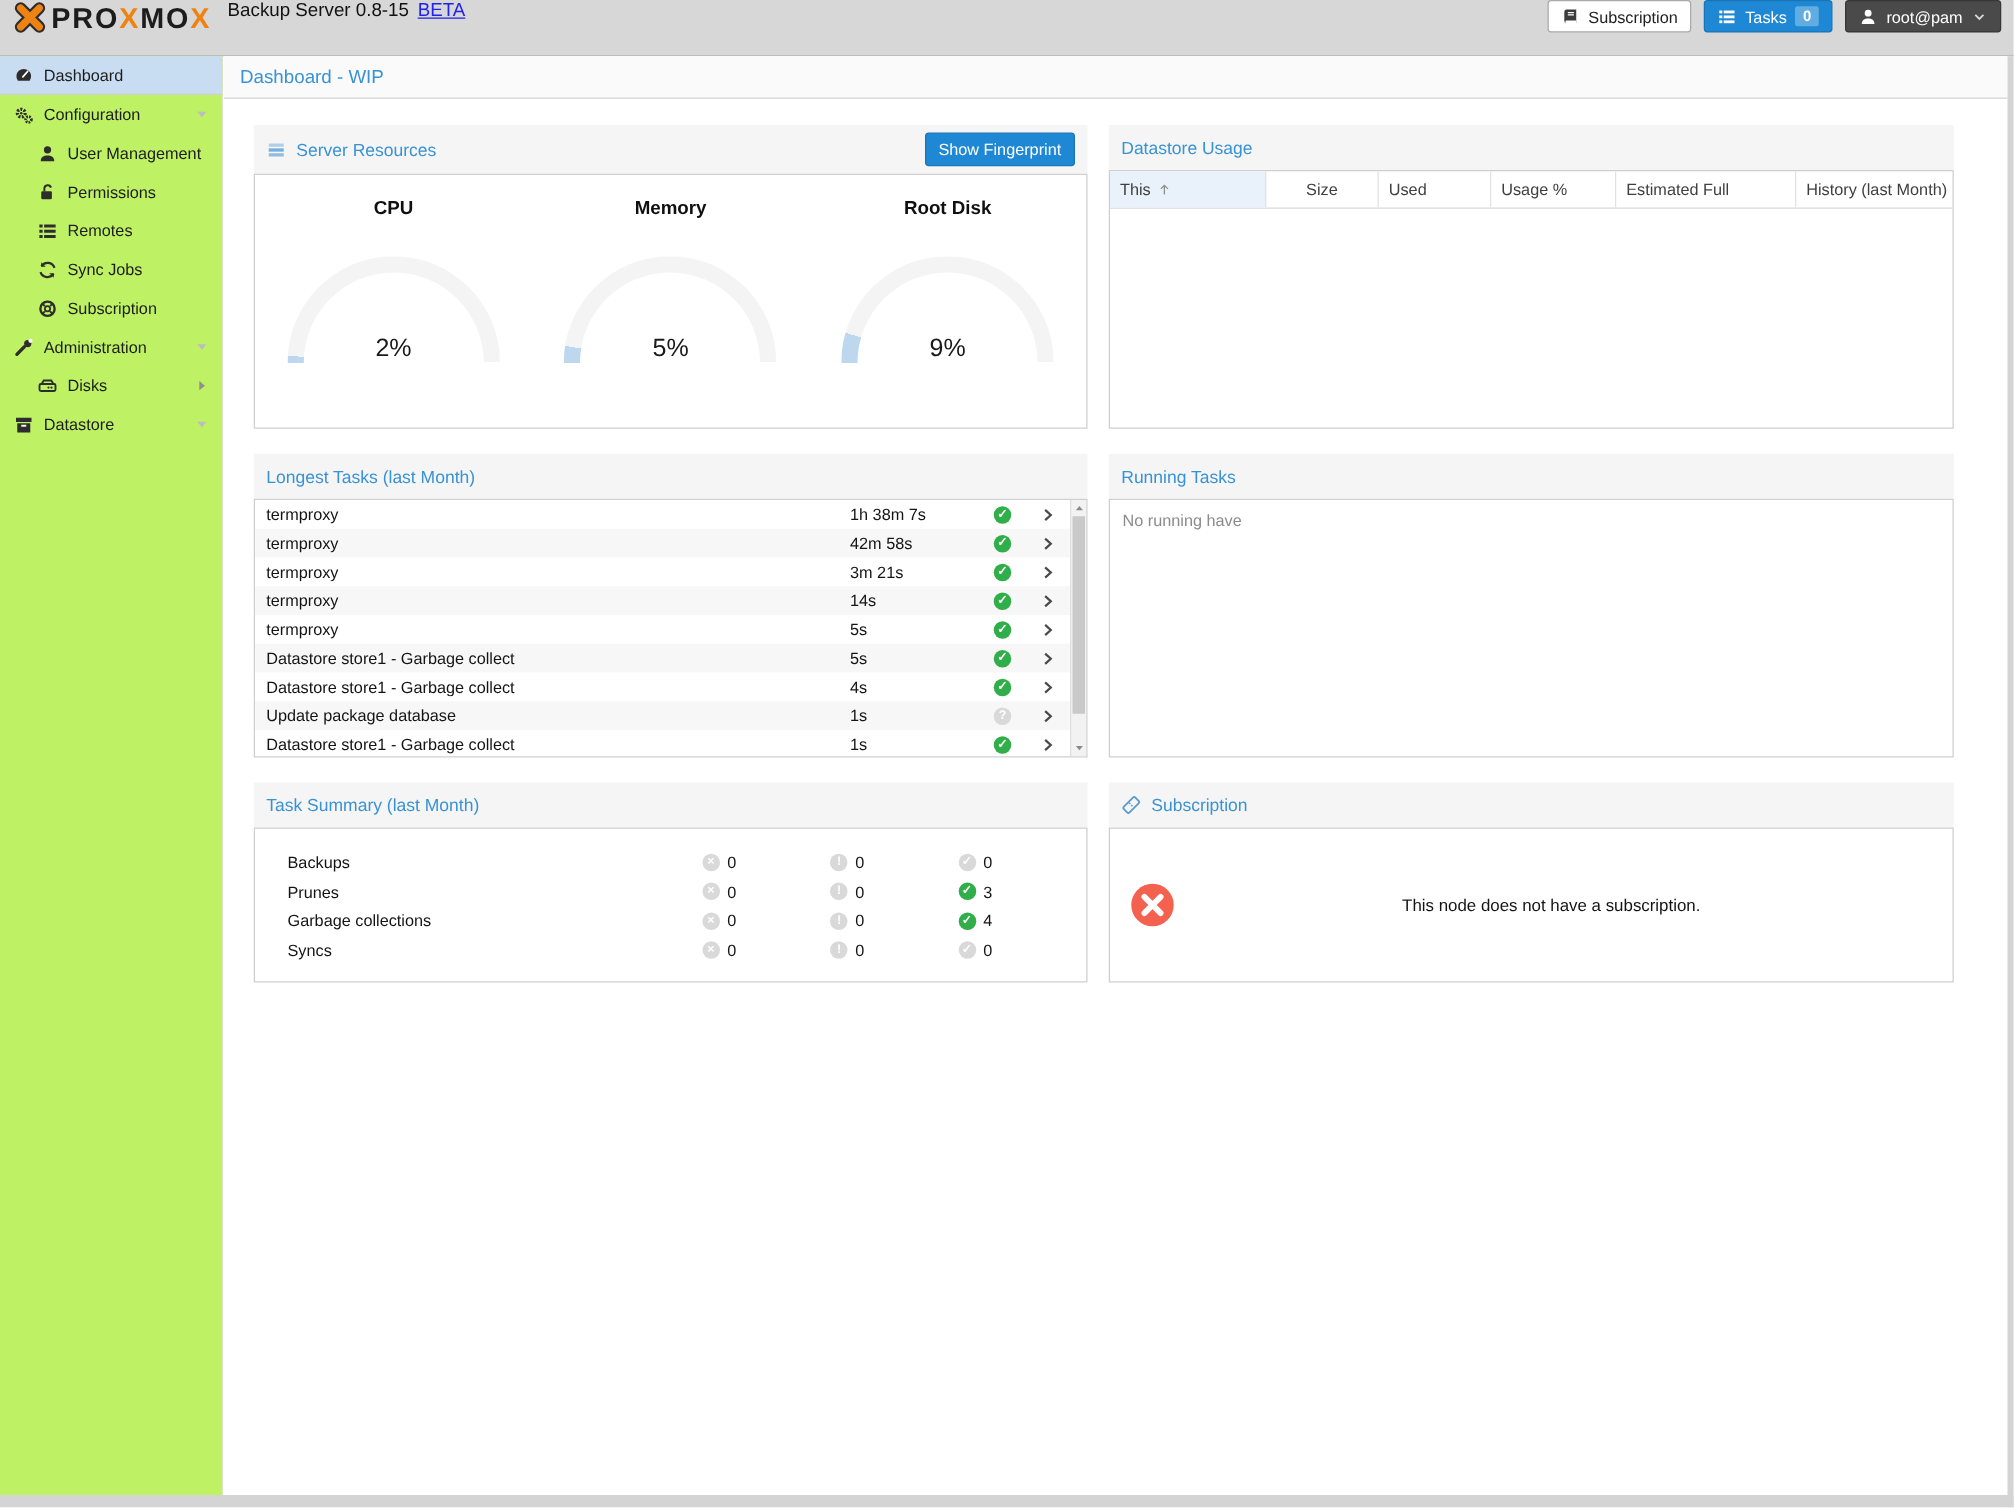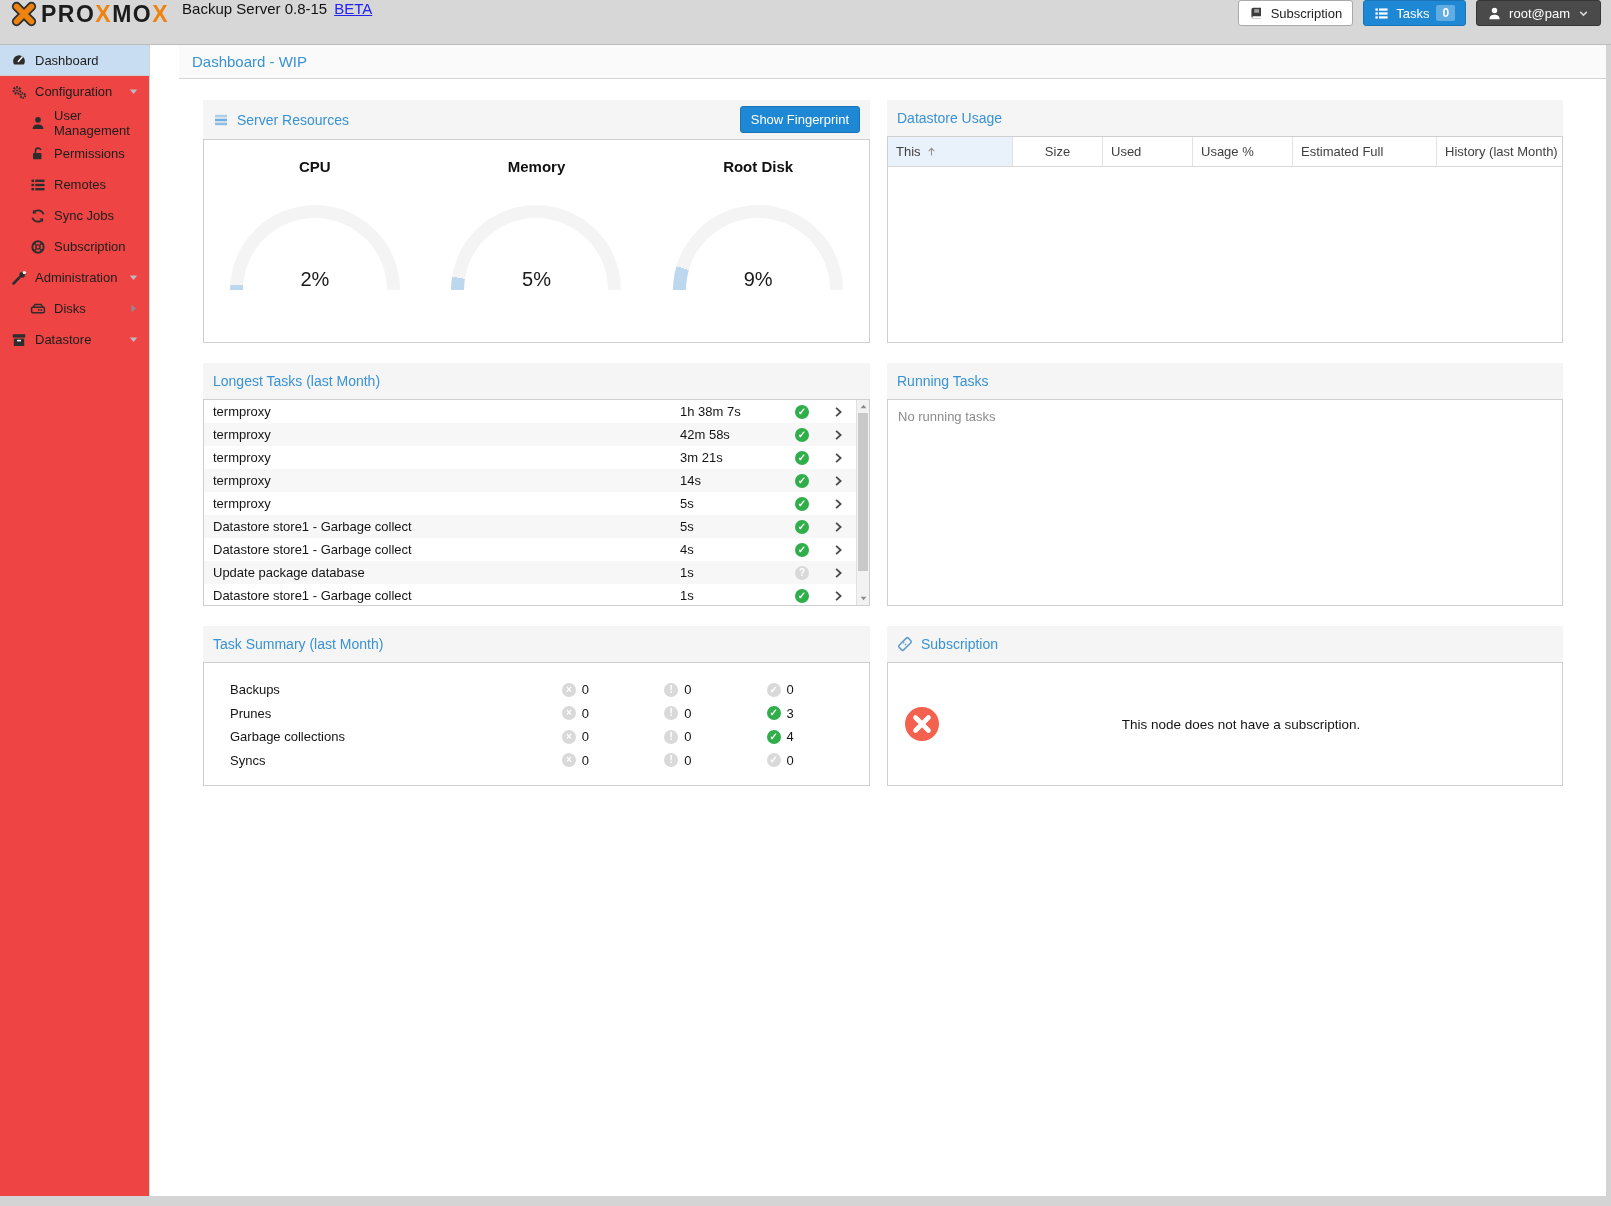--- a/index.html
+++ b/index.html
@@ -25,22 +25,22 @@
         border-radius:3px; font-size:13px; border:1px solid transparent; cursor:pointer; white-space:nowrap; }
   .btn .icon{ width:15px; height:15px; display:inline-flex; }
   .btn-doc{ background:#fff; border-color:#a9a9a9; color:#222; }
   .btn-doc .icon{ color:#3c3c3c; }
   .btn-tasks{ background:#1e88d4; border-color:#1a74b6; color:#fff; }
   .badge{ background:rgba(255,255,255,.3); border-radius:2px; padding:1px 6px; font-weight:bold; font-size:12px; }
   .btn-user{ background:#4a4a4a; border-color:#363636; color:#fff; }
   .btn-user .caret{ width:13px; height:13px; color:#d8d8d8; display:inline-flex; }
   
   .sidebar{
-    position:absolute; left:0; top:45px; bottom:10px; width:150px;
-    background:#ef4444; border-right:1px solid #d4d4d4;
+    position:absolute; left:0; top:45px; bottom:10px; width:178px;
+    background:#bef264; border-right:1px solid #d4d4d4;
   }
   .side-item{ height:31px; display:flex; align-items:center; gap:8px;
     font-size:13px; color:#1d1d1d; padding-left:11px; position:relative; cursor:pointer; }
   .side-item.lvl1{ padding-left:30px; }
   .side-item.selected{ background:#c8ddf2; border-bottom:1px solid #cfcfcf; }
   .side-item .icon{ width:16px; height:16px; flex:0 0 16px; color:#2d2d2d; display:inline-flex; }
   .side-item .caret{ position:absolute; right:9px; width:13px; height:13px; display:inline-flex; }
   .caret-down-c{ color:#bdbdbd; } .caret-right-c{ color:#8f8f8f; }
   
   .main{ position:absolute; left:179px; top:45px; right:5px; bottom:10px; background:#fff; overflow:hidden; }
@@ -584,21 +584,21 @@
               </div>
             </div>
         </div>
       </div>
 
       <div class="panel h243">
         <div class="panel-h">
           <span class="panel-title">Running Tasks</span>
         </div>
         <div class="panel-b">
-          <div class="empty-text">No running tasks</div>
+          <div class="empty-text">No running have</div>
         </div>
       </div>
 
       <div class="panel h160">
         <div class="panel-h">
           <span class="hicon hicon-ticket">
               <svg viewBox="0 0 16 16">
                 <g transform="rotate(-45 8 8)">
                   <rect x="1.5" y="4.8" width="13" height="6.4" rx="1.4" fill="none" stroke="currentColor" stroke-width="1.5"></rect>
                   <path d="M8 5.5v5" stroke="currentColor" stroke-width="1.2" stroke-dasharray="1.4 1.1"></path>

